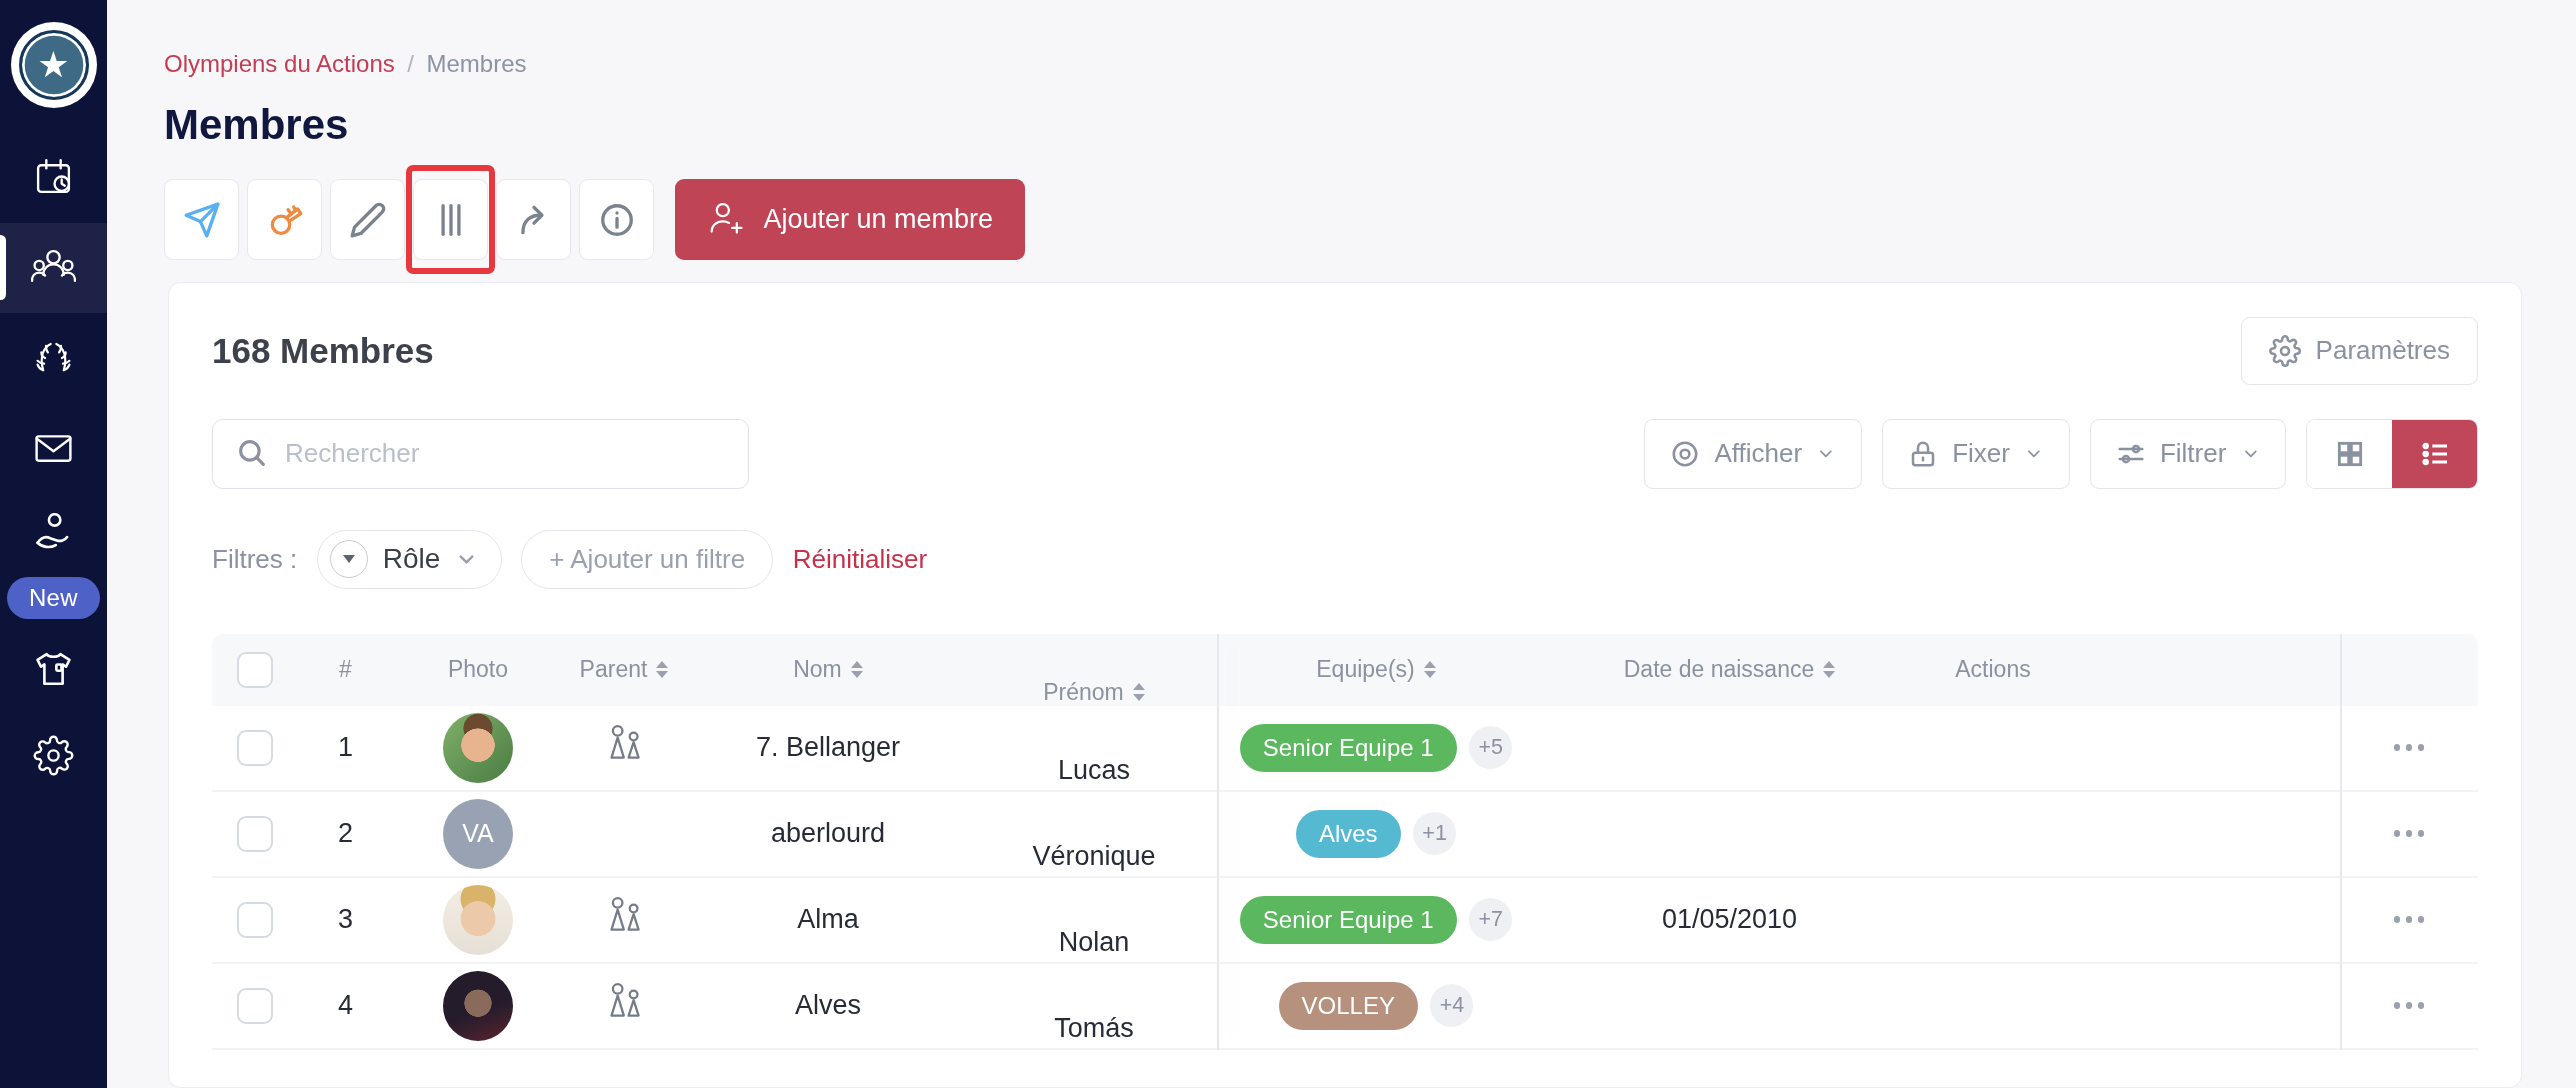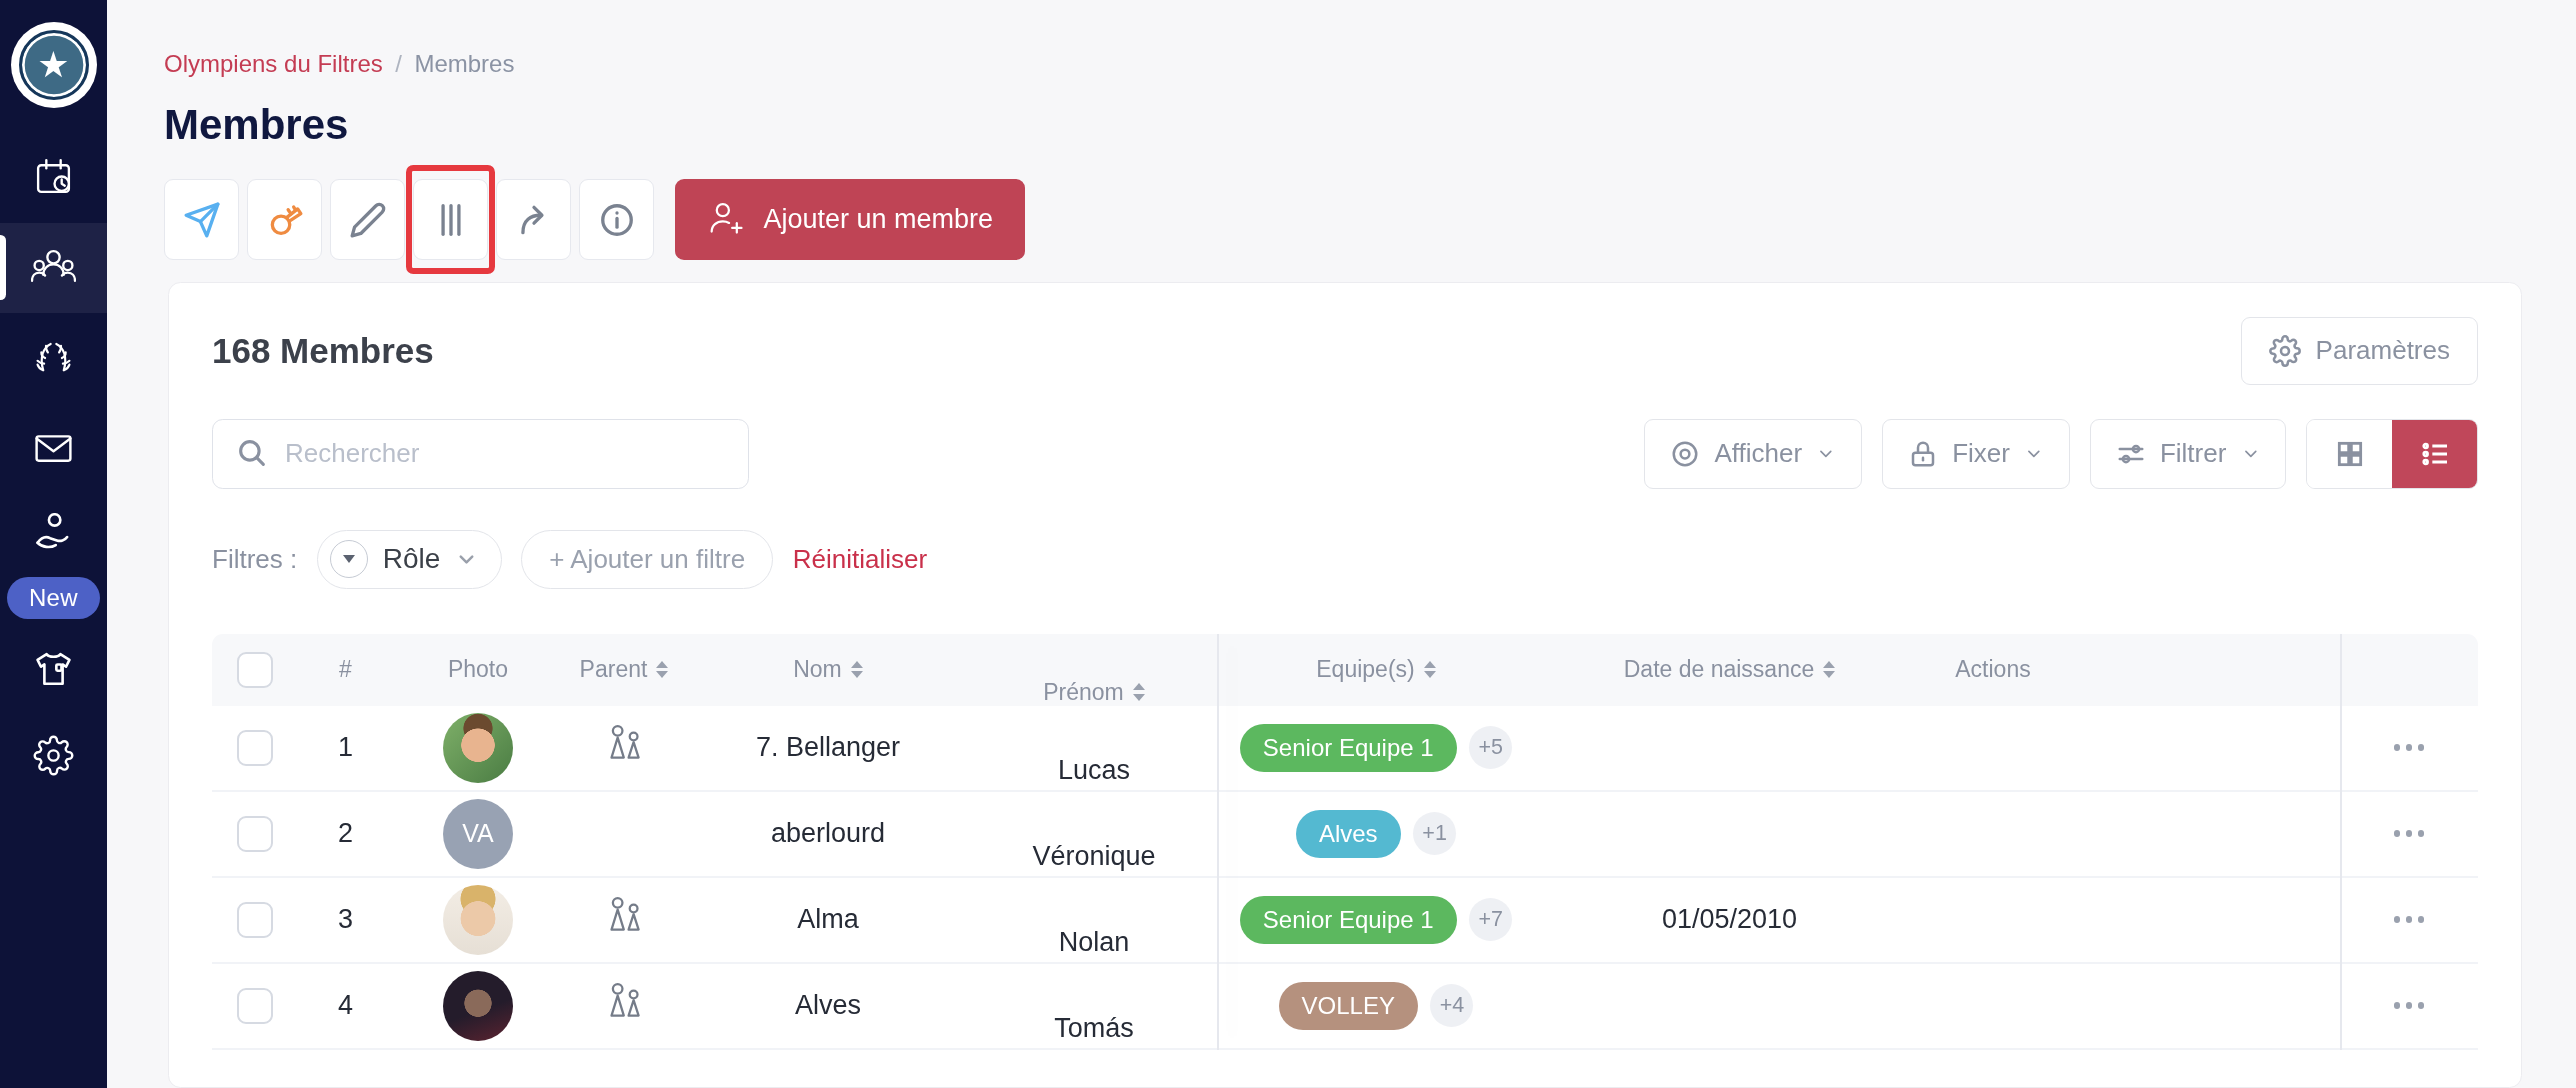--- a/index.html
+++ b/index.html
@@ -217,21 +217,21 @@
         <circle cx="12" cy="12" r="3"></circle>
         <path d="M19.4 15a1.65 1.65 0 0 0 .33 1.82l.06.06a2 2 0 0 1 0 2.83 2 2 0 0 1-2.83 0l-.06-.06a1.65 1.65 0 0 0-1.82-.33 1.65 1.65 0 0 0-1 1.51V21a2 2 0 0 1-2 2 2 2 0 0 1-2-2v-.09A1.65 1.65 0 0 0 9 19.4a1.65 1.65 0 0 0-1.82.33l-.06.06a2 2 0 0 1-2.83 0 2 2 0 0 1 0-2.83l.06-.06a1.65 1.65 0 0 0 .33-1.82 1.65 1.65 0 0 0-1.51-1H3a2 2 0 0 1-2-2 2 2 0 0 1 2-2h.09A1.65 1.65 0 0 0 4.6 9a1.65 1.65 0 0 0-.33-1.82l-.06-.06a2 2 0 0 1 0-2.83 2 2 0 0 1 2.83 0l.06.06a1.65 1.65 0 0 0 1.82.33H9a1.65 1.65 0 0 0 1-1.51V3a2 2 0 0 1 2-2 2 2 0 0 1 2 2v.09a1.65 1.65 0 0 0 1 1.51 1.65 1.65 0 0 0 1.82-.33l.06-.06a2 2 0 0 1 2.83 0 2 2 0 0 1 0 2.83l-.06.06a1.65 1.65 0 0 0-.33 1.82V9a1.65 1.65 0 0 0 1.51 1H21a2 2 0 0 1 2 2 2 2 0 0 1-2 2h-.09a1.65 1.65 0 0 0-1.51 1z"></path>
       </svg>
     </div>
   </div>
 </div>
 
 <div class="main">
   <div class="page-head">
     <div class="breadcrumb">
-      <span class="crumb-link">Olympiens du Filtres</span>
+      <span class="crumb-link">Olympiens du Actions</span>
       <span class="crumb-sep">/</span>
       <span class="crumb-cur">Membres</span>
     </div>
     <div class="page-title">Membres</div>
   </div>
 
   <div class="controls-row">
     <div class="toolbar">
       <div class="icon-btn">
         <svg viewBox="0 0 24 24" class="ic-blue">

